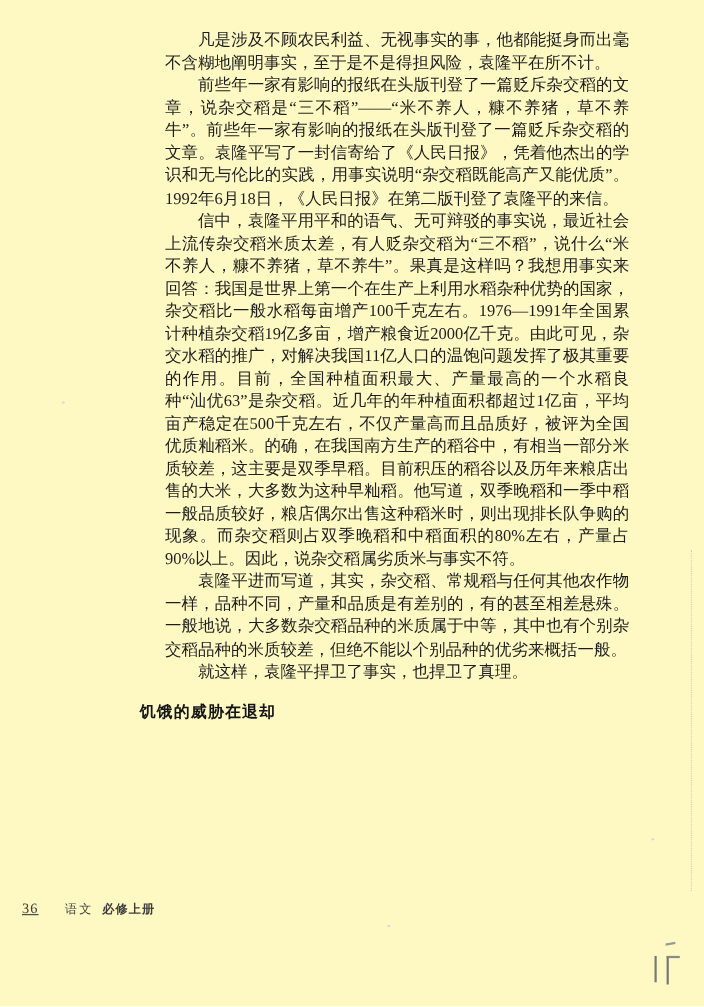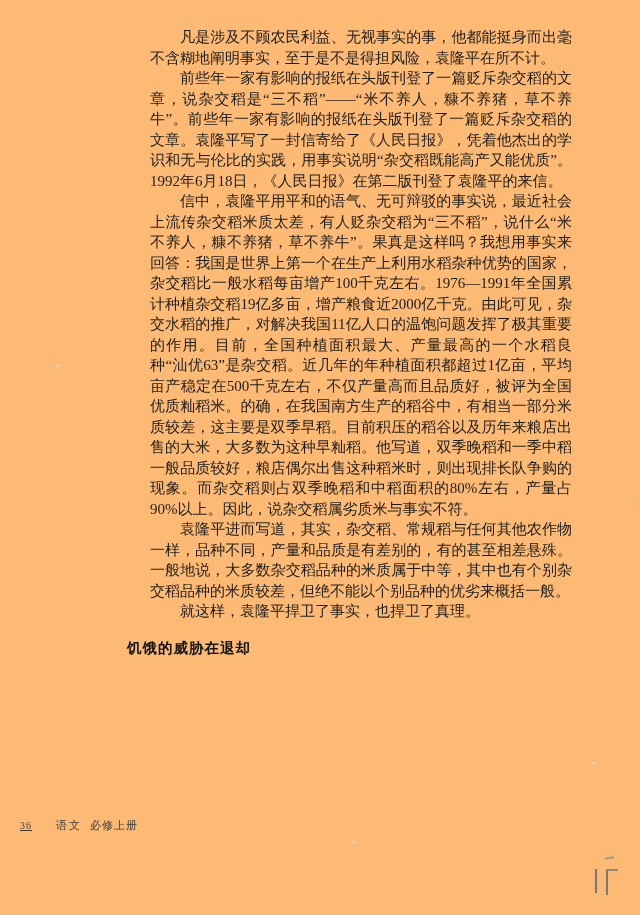--- a/index.html
+++ b/index.html
@@ -1,19 +1,19 @@
 <!DOCTYPE html>
 <html><head>
 <meta charset="utf-8">
 <style>
   * { margin:0; padding:0; box-sizing:border-box; }
   html, body { width:640px; background:#ffffff; }
   .page {
     position:relative; width:640px; height:915px;
-    background:#fdba74; overflow:hidden;
+    background:#fef9c3; overflow:hidden;
     font-family:"Liberation Serif","DejaVu Serif",serif;
   }
   .column {
     position:absolute; left:150px; top:27px; width:422px;
     color:#1d1d1d;
   }
   .column p {
     font-size:15px; line-height:20.5px;
     text-align:justify; text-justify:inter-ideograph;
     text-indent:2em; margin:0;
@@ -23,23 +23,23 @@
     margin:17px 0 23px 0;
     font-family:Liberation Mono, monospace;
     font-size:14.5px; line-height:20px; font-weight:bold;
     text-align:left; color:#141414; letter-spacing:1px;
   }
   .footer {
     position:absolute; left:20px; top:818px;
     display:flex; align-items:baseline;
     color:#3c3c3c; font-size:11px;
   }
-  .footer .num { font-size:10px; letter-spacing:1px;text-decoration:underline; }
+  .footer .num { font-size:13px; letter-spacing:1px;text-decoration:underline; }
   .footer .subject { margin-left:24px; letter-spacing:2px; }
-  .footer .volume { margin-left:8px; font-weight:normal; letter-spacing:1px; }
+  .footer .volume { margin-left:8px; font-weight:bold; letter-spacing:1px; }
   .edge-line {
     position:absolute; left:628px; top:500px;
     width:0; height:310px;
     border-right:1px dotted #cccccc;
   }
   .art-dash {
     position:absolute; left:605px; top:857px;
     width:9px; height:2px; background:#9a9a9a;
     transform:rotate(-10deg);
   }

